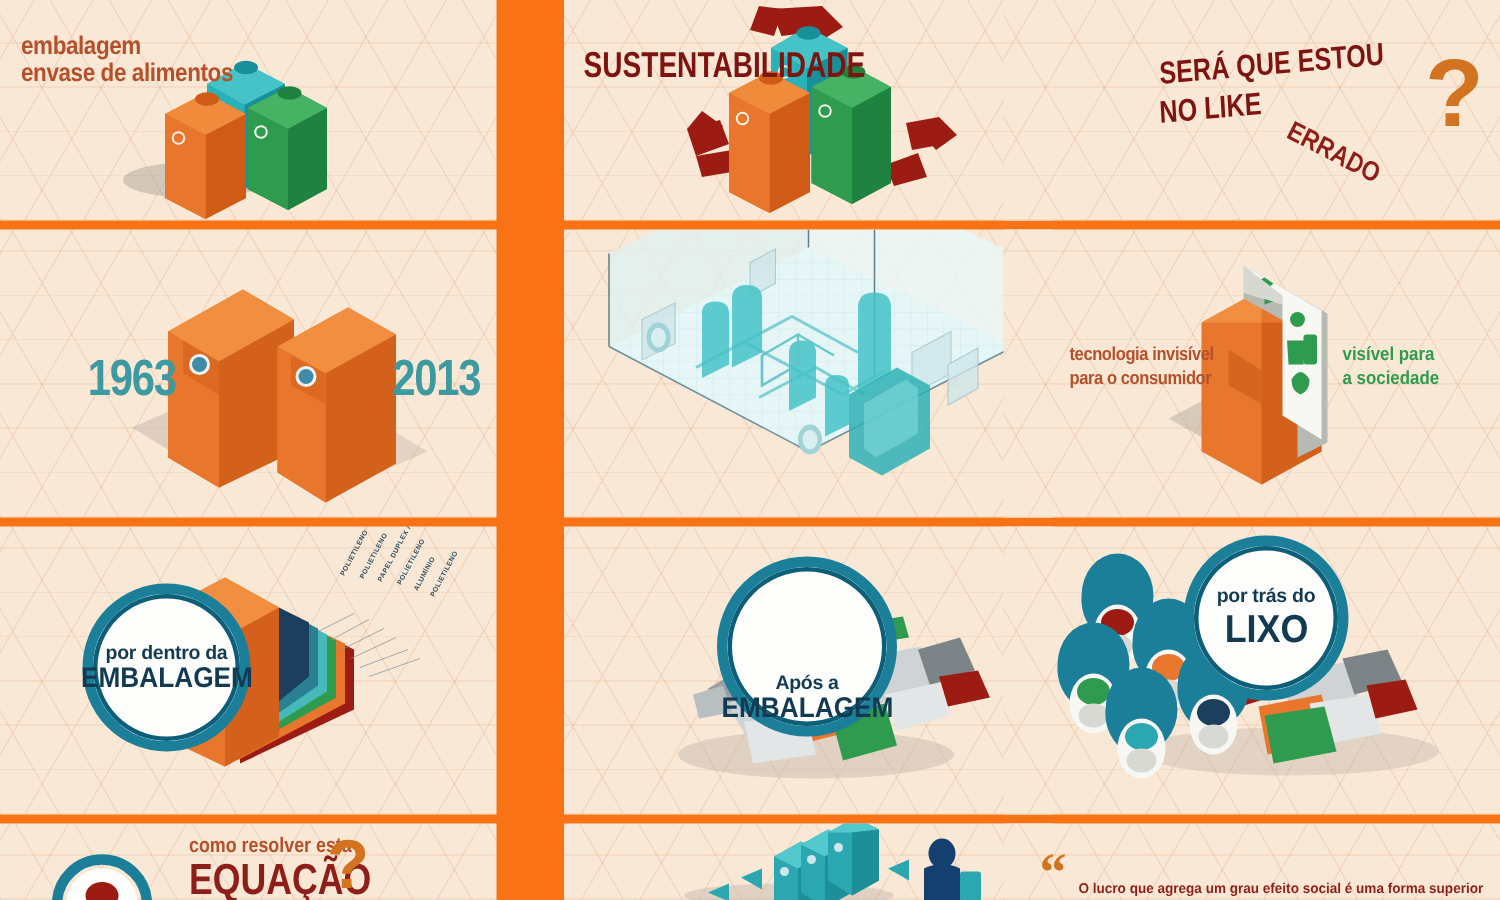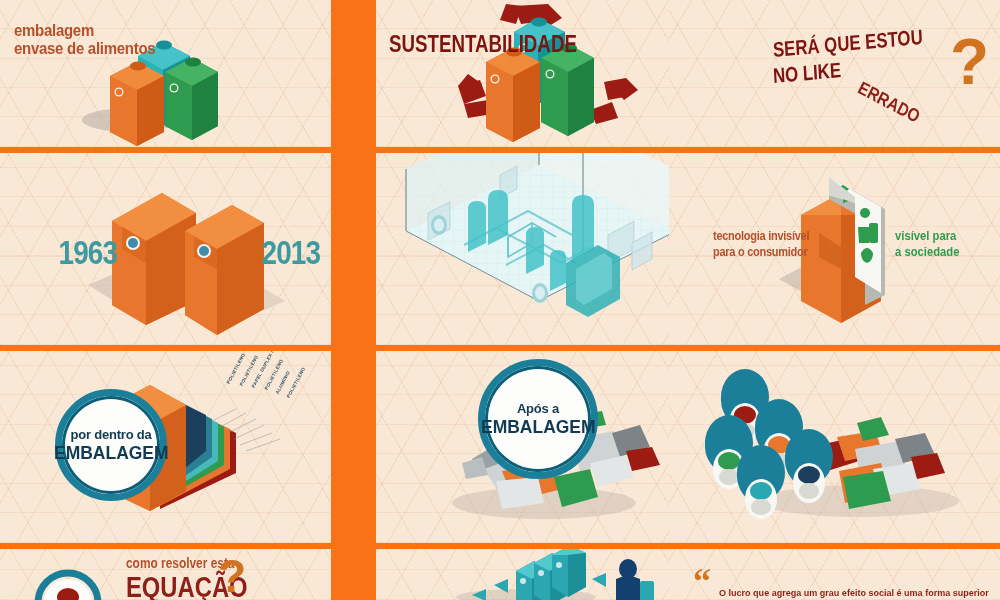--- a/index.html
+++ b/index.html
@@ -382,21 +382,21 @@
         <polygon points="236,82 264,74 274,96 244,106" fill="#7c8488"></polygon>
         <polygon points="178,126 214,118 222,146 186,156" fill="#2e9b4e"></polygon>
         <polygon points="214,112 250,104 258,126 222,136" fill="#e2e6e6"></polygon>
         <polygon points="250,100 276,96 284,114 256,120" fill="#9c1b12"></polygon>
         <polygon points="120,130 162,126 168,152 126,158" fill="#e2e6e6"></polygon>
         <polygon points="86,112 106,106 112,124 90,128" fill="#b9bfc1"></polygon>
         <polygon points="166,58 186,52 192,68 172,74" fill="#1b3f5c"></polygon>
         <polygon points="200,64 226,60 230,74 204,78" fill="#2e9b4e"></polygon>
       </g>
     </svg>
-    <div class="badge" style="left:102px; top:8px; width:120px; height:120px;">
+    <div class="badge" style="left:102px; top:20px; width:120px; height:120px;justify-content:flex-end;">
       <span class="sm">Após a</span>
       <span class="bg">EMBALAGEM</span>
     </div>
   </div>
 
   <div class="panel r3 c3">
     <svg width="331" height="192" viewBox="0 0 331 192">
       <ellipse cx="190" cy="150" rx="100" ry="16" fill="#c0b5a9" opacity=".4"></ellipse>
       <g>
         <polygon points="140,96 178,88 190,110 152,122" fill="#9c1b12"></polygon>
@@ -436,20 +436,24 @@
           <ellipse cx="24" cy="34" rx="10" ry="8" fill="#d9d9d3"></ellipse>
         </g>
         <g transform="translate(116,106)">
           <path d="M0,0 a24,28 0 1,1 48,0 a24,28 0 0,1 -24,28 l0,14 l-10,-14 a24,28 0 0,1 -14,-28z" fill="#1b7f99"></path>
           <ellipse cx="24" cy="26" rx="16" ry="20" fill="#f7f7f3"></ellipse>
           <ellipse cx="24" cy="18" rx="11" ry="9" fill="#1b3f5c"></ellipse>
           <ellipse cx="24" cy="34" rx="10" ry="8" fill="#d9d9d3"></ellipse>
         </g>
       </g>
     </svg>
+    <div class="badge" style="left:120px; top:6px; width:110px; height:110px;">
+      <span class="sm">por trás do</span>
+      <span class="bg" style="font-size:26px;">LIXO</span>
+    </div>
   </div>
 
   <div class="panel r4 c1">
     <div class="p10-l1">como resolver esta</div>
     <div class="p10-l2">EQUAÇÃO</div>
     <div class="p10-q">?</div>
     <svg width="331" height="51" viewBox="0 0 331 51" style="position:absolute;left:0;top:0;">
       <circle cx="68" cy="54" r="30" fill="none" stroke="#1b7f99" stroke-width="7"></circle>
       <circle cx="68" cy="54" r="24" fill="#fdfdfb"></circle>
       <ellipse cx="68" cy="48" rx="11" ry="9" fill="#9c1b12"></ellipse>

